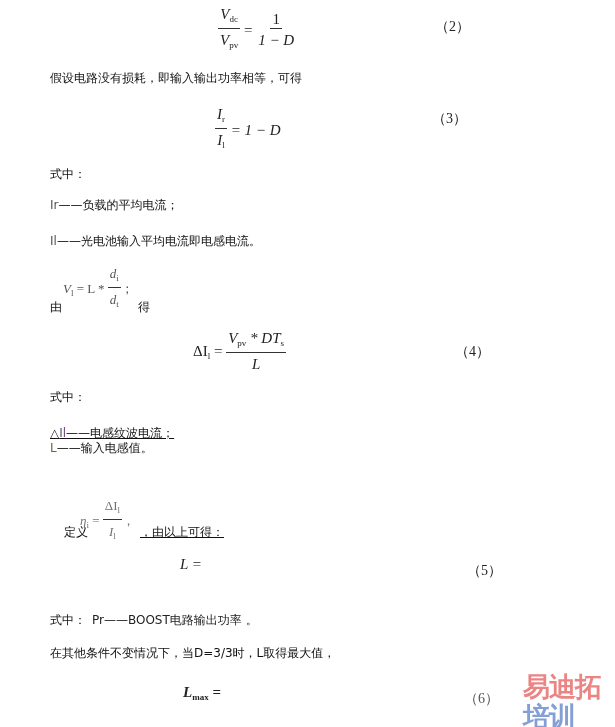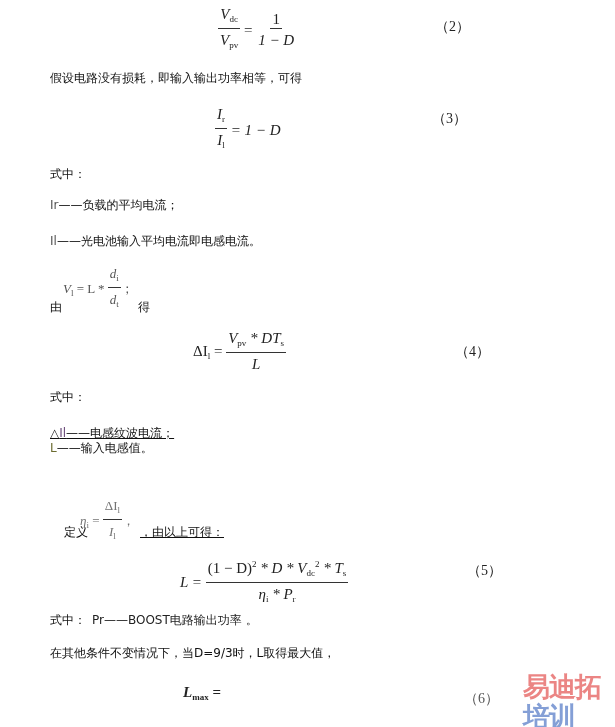--- a/index.html
+++ b/index.html
@@ -90,30 +90,26 @@
   <span>η</span><span class="sub">i</span><span class="up"> = </span>
   <span class="frac">
     <span class="num"><span class="up">ΔI</span><span class="sub">l</span></span>
     <span class="den"><span>I</span><span class="sub">l</span></span>
   </span><span class="up">，</span>
 </div>
 <div class="abs txt" style="left:140px; top:524px;text-decoration:underline;">，由以上可得：</div>
 
 <div class="abs math" style="left:180px; top:556px; font-size:15px;">
   <span>L =</span>
-  <span class="frac">
-    <span class="num"><span class="up">(1 − D)</span><span class="sup">2</span><span> * D * V</span><span class="sub">dc</span><span class="sup">2</span><span> * T</span><span class="sub">s</span></span>
-    <span class="den"><span>η</span><span class="sub">i</span><span> * P</span><span class="sub">r</span></span>
-  </span>
 </div>
 <div class="abs eqnum" style="left:467px; top:562px;">（5）</div>
 
 <div class="abs txt" style="left:50px; top:612px;">式中：</div>
 <div class="abs txt" style="left:92px; top:612px; color:#222;">Pr——BOOST电路输出功率 。</div>
-<div class="abs txt" style="left:50px; top:645px;">在其他条件不变情况下，当D=9/3时，L取得最大值，</div>
+<div class="abs txt" style="left:50px; top:645px;">在其他条件不变情况下，当D=3/3时，L取得最大值，</div>
 
 <div class="abs math" style="left:183px; top:684px; font-size:15px;font-weight:bold;">
   <span>L</span><span class="sub">max</span><span class="up"> = </span>
 </div>
 <div class="abs eqnum" style="left:464px; top:690px; color:#555;">（6）</div>
 
 <div class="wm">
   <div class="wm-top">
     <span style="color:#e8706f; opacity:0.85;">易</span><span style="color:#e8706f; opacity:0.85;">迪</span><span style="color:#e8706f; opacity:0.85;">拓</span><span style="color:#6f8fcf; opacity:0.85;">培</span><span style="color:#6f8fcf; opacity:0.85;">训</span>
   </div>

